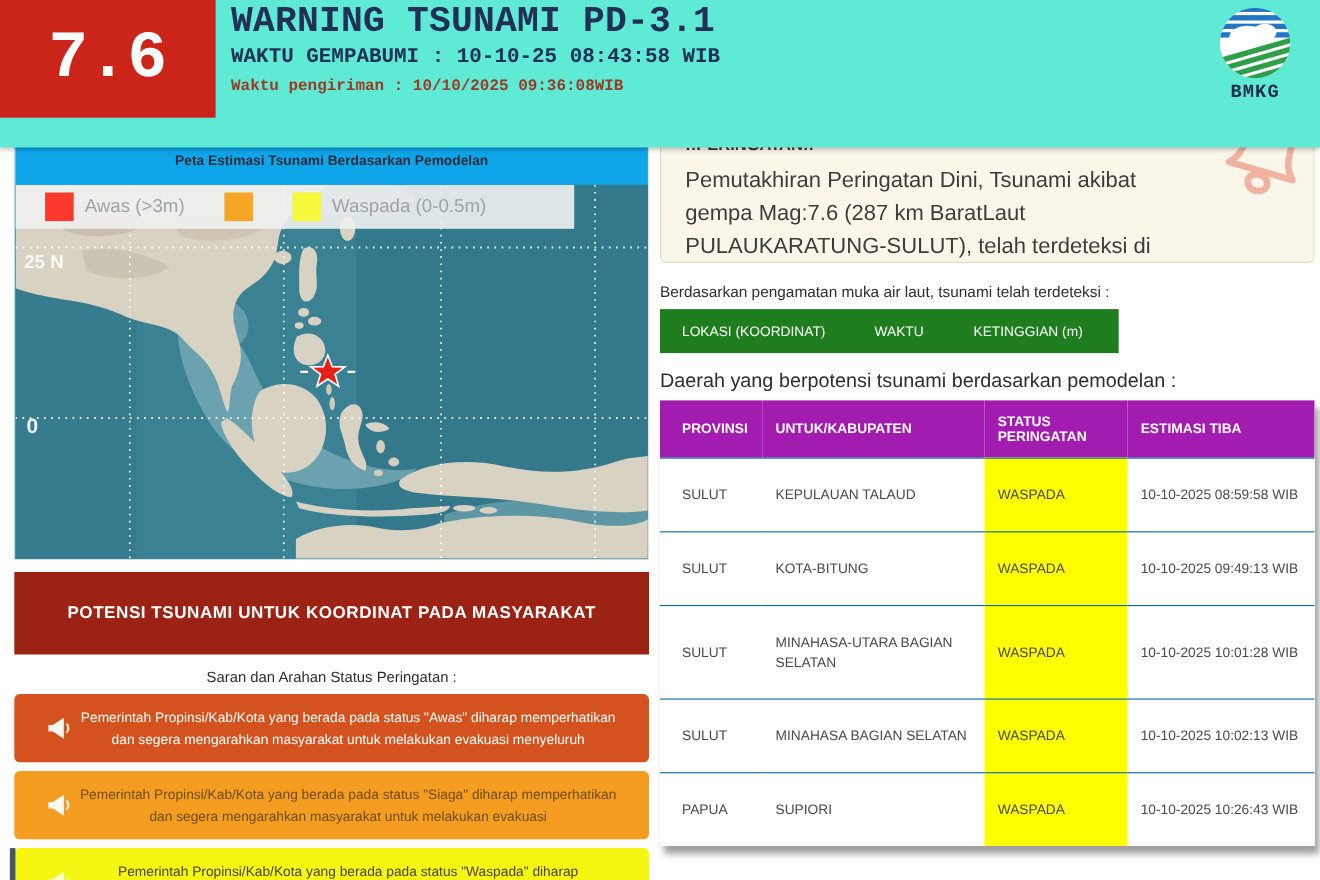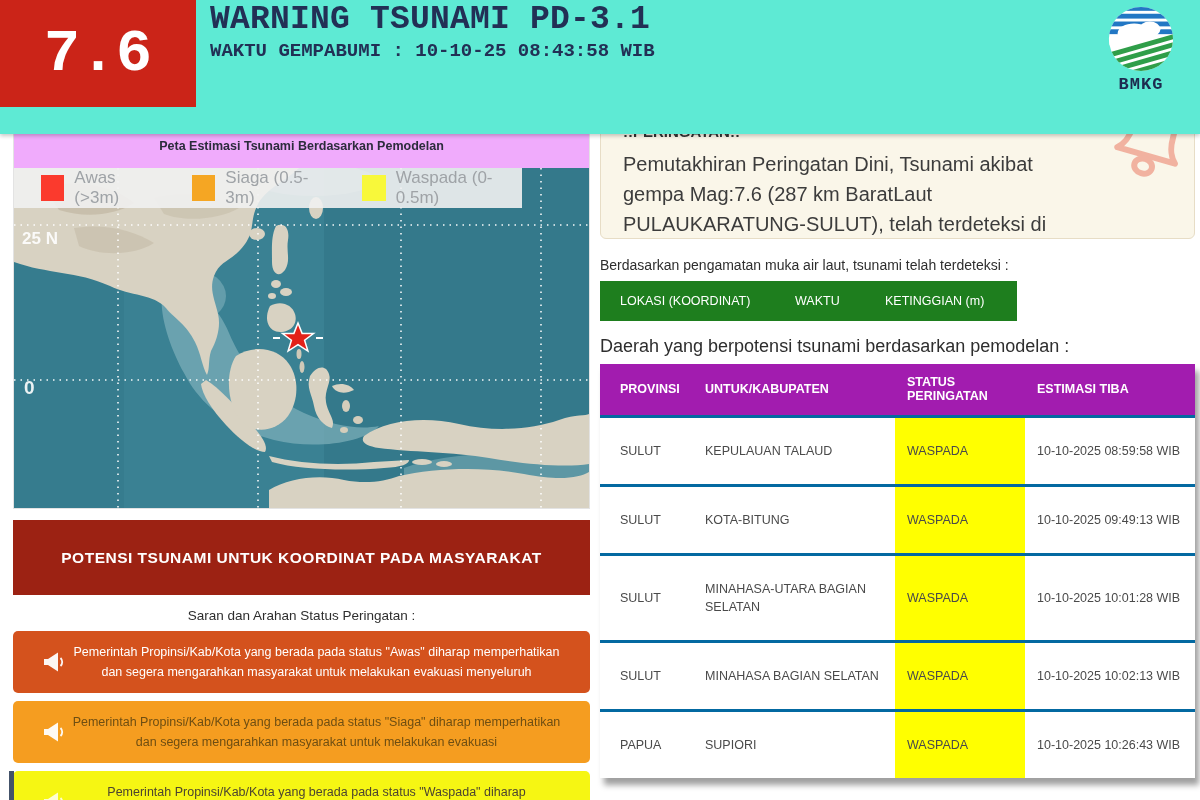--- a/index.html
+++ b/index.html
@@ -14,21 +14,21 @@
   .magbox span{color:#fff;font-size:60px;font-weight:bold;line-height:1;}
   .headtext{position:absolute;left:210px;top:2px;}
   .h-title{font-size:33px;font-weight:800;color:#223055;letter-spacing:.2px;line-height:1.12;}
   .h-quake{font-size:19px;font-weight:bold;color:#223055;line-height:1.2;margin-top:1px;}
   .h-sent{font-size:14.5px;font-weight:bold;color:#9e3a24;margin-top:8px;}
   .logo{position:absolute;top:5px;right:16px;width:86px;text-align:center;}
   .logo-label{font-size:17px;font-weight:800;color:#1d2b4f;letter-spacing:1px;margin-top:-3px;}
 
   
   .left-col{position:absolute;left:13px;top:123px;width:577px;}
-  .map-panel{border:1px solid #e3e3e3;background:#f0abfc;}
+  .map-panel{border:1px solid #e3e3e3;background:#0ea5e9;}
   .map-title{height:44px;line-height:44px;text-align:center;font-weight:bold;font-size:12.5px;color:#2c2c3c;}
   .map-body{position:relative;width:575px;height:340px;overflow:hidden;background:#3a8193;}
   .legend-strip{position:absolute;left:0;top:0;width:508px;height:40px;background:rgba(241,241,241,.9);
                 display:flex;align-items:center;padding-left:27px;box-sizing:border-box;gap:36px;z-index:3;}
   .legend-item{display:flex;align-items:center;gap:10px;}
   .legend-swatch{width:26px;height:26px;display:inline-block;}
   .sw-awas{background:#fb3a2d;} .sw-siaga{background:#f5a623;} .sw-waspada{background:#f8f83a;}
   .legend-label{font-size:17px;color:#9fa3a7;}
   .banner{margin-top:11px;height:75px;background:#9c2213;display:flex;align-items:center;justify-content:center;}
   .banner span{color:#fff;font-weight:bold;font-size:15.5px;letter-spacing:.5px;}
@@ -53,37 +53,38 @@
   .detect-header{margin-top:8px;width:417px;height:40px;background:#1e7e1e;display:flex;align-items:center;
                  color:#fff;font-size:12.5px;font-weight:normal;}
   .dh-lokasi{padding-left:20px;width:175px;}
   .dh-waktu{width:90px;}
   .model-intro{margin-top:15px;font-size:18px;color:#2e2e2e;}
   .model-table-wrap{margin-top:7px;box-shadow:4px 7px 6px rgba(0,0,0,.38);}
   table.model{width:595px;border-collapse:collapse;background:#fff;table-layout:fixed;}
   table.model th{background:#a21caf;color:#fff;font-size:12.5px;font-weight:bold;text-align:left;
                  padding:8px 12px;height:52px;box-sizing:border-box;vertical-align:middle;}
   table.model td{font-size:12.5px;color:#4a4a4a;padding:24px 12px;height:53px;box-sizing:border-box;
-                 vertical-align:middle;border-top:3px solid #0369a1;line-height:1.45;}
+                 vertical-align:middle;border-top:1px solid #0369a1;line-height:1.45;}
   table.model th:first-child, table.model td:first-child{padding-left:20px;}
   col.c-prov{width:93px;} col.c-kota{width:202px;} col.c-status{width:130px;} col.c-est{width:170px;}
   td.status{background:#ffff00;border-top:1px solid #ffff00;}
 </style>
 </head>
 <body>
 
 <div id="root">
 
   <div class="topbar">
     <div class="magbox">
       <span>7.6</span>
     </div>
     <div class="headtext">
       <div class="h-title">WARNING TSUNAMI PD-3.1</div>
       <div class="h-quake">WAKTU GEMPABUMI : 10-10-25 08:43:58 WIB</div>
+      <div class="h-sent">Waktu pengiriman : 10/10/2025 09:36:08WIB</div>
     </div>
     <div class="logo">
       <svg width="68" height="68" viewBox="0 0 70 70">
         <defs>
             <clipPath id="lc">
               <circle cx="35" cy="35" r="33"></circle>
             </clipPath>
           </defs>
         <circle cx="35" cy="35" r="33" fill="#fff"></circle>
         <g clip-path="url(#lc)">
@@ -172,21 +173,20 @@
             <polygon points="284,155 288.1,165.4 299.5,165.5 290.6,172.2 293.9,183.1 284,176.6 274.1,183.1 277.4,172.2 268.5,165.5 279.9,165.4" fill="#e32119" stroke="#ffffff" stroke-width="1.5"></polygon>
           </g>
         </svg>
         <div class="legend-strip">
           <div class="legend-item">
             <span class="legend-swatch sw-awas"></span>
             <span class="legend-label">Awas (&gt;3m)</span>
           </div>
           <div class="legend-item">
             <span class="legend-swatch sw-siaga"></span>
-            <span class="legend-label">Siaga (0.5-3m)</span>
           </div>
           <div class="legend-item">
             <span class="legend-swatch sw-waspada"></span>
             <span class="legend-label">Waspada (0-0.5m)</span>
           </div>
         </div>
       </div>
     </div>
 
     <div class="banner">

